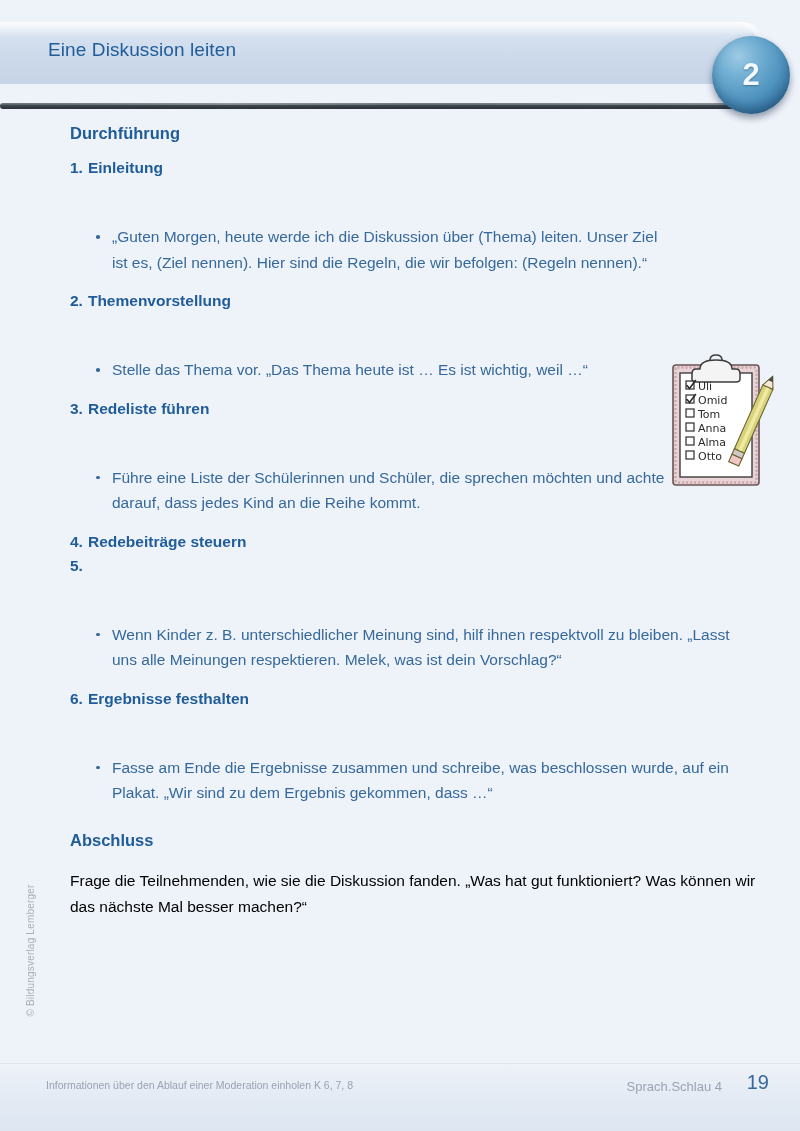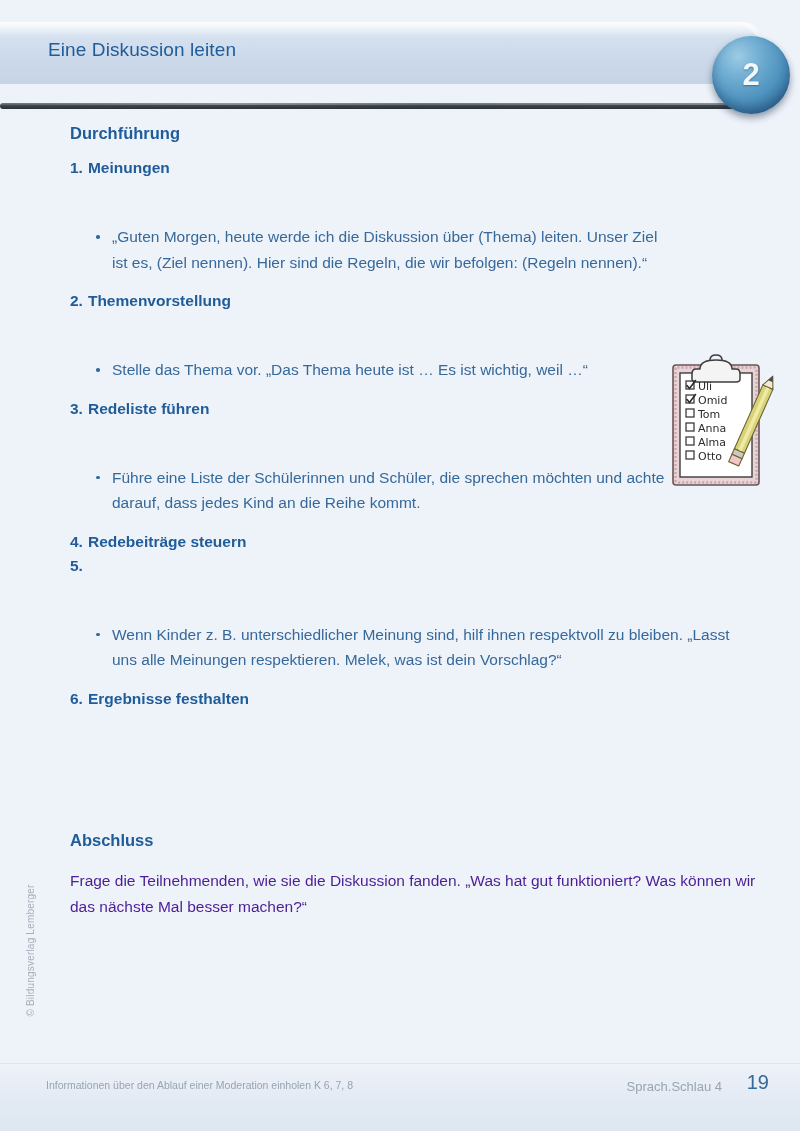--- a/index.html
+++ b/index.html
@@ -152,21 +152,21 @@
   }
   .closing-title {
     font-size: 16.5px;
     font-weight: bold;
     color: #1f5c99;
     margin: 0 0 18px 0;
   }
   .closing-p {
     font-size: 15.5px;
     line-height: 26px;
-    color: #4c1d95;
+    color: #000000;
     margin: 0 0 18px 0;
   }
 
   
   .clipboard {
     position: absolute;
     left: 670px;
     top: 353px;
     width: 108px;
     height: 138px;
@@ -239,21 +239,21 @@
     <span class="badge-num">2</span>
   </div>
 </div>
 
 <div class="content">
   <h2 class="sec-title">Durchführung</h2>
 
   <div class="step">
     <div class="step-head">
       <span class="step-num">1.</span>
-      <span>Meinungen</span>
+      <span>Einleitung</span>
     </div>
     <ul class="bullets">
       <li class="narrow">„Guten Morgen, heute werde ich die Diskussion über (Thema) leiten. Unser Ziel ist es, (Ziel nennen). Hier sind die Regeln, die wir befolgen: (Regeln nennen).“</li>
     </ul>
   </div>
 
   <div class="step">
     <div class="step-head">
       <span class="step-num">2.</span>
       <span>Themenvorstellung</span>
@@ -287,20 +287,23 @@
     <ul class="bullets">
       <li>Wenn Kinder z. B. unterschiedlicher Meinung sind, hilf ihnen respektvoll zu bleiben. „Lasst uns alle Meinungen respektieren. Melek, was ist dein Vorschlag?“</li>
     </ul>
   </div>
 
   <div class="step">
     <div class="step-head">
       <span class="step-num">6.</span>
       <span>Ergebnisse festhalten</span>
     </div>
+    <ul class="bullets">
+      <li>Fasse am Ende die Ergebnisse zusammen und schreibe, was beschlossen wurde, auf ein Plakat. „Wir sind zu dem Ergebnis gekommen, dass …“</li>
+    </ul>
   </div>
 </div>
 
 <div class="clipboard">
   <svg width="108" height="138" viewBox="0 0 108 138" xmlns="http://www.w3.org/2000/svg">
 
     <rect x="3" y="12" width="86" height="120" rx="3" fill="#e8d3d6" stroke="#6b5456" stroke-width="1.6"></rect>
 
     <rect x="5.5" y="14.5" width="81" height="115" rx="2" fill="none" stroke="#c9a7ad" stroke-width="2.4" stroke-dasharray="2 2"></rect>
 

